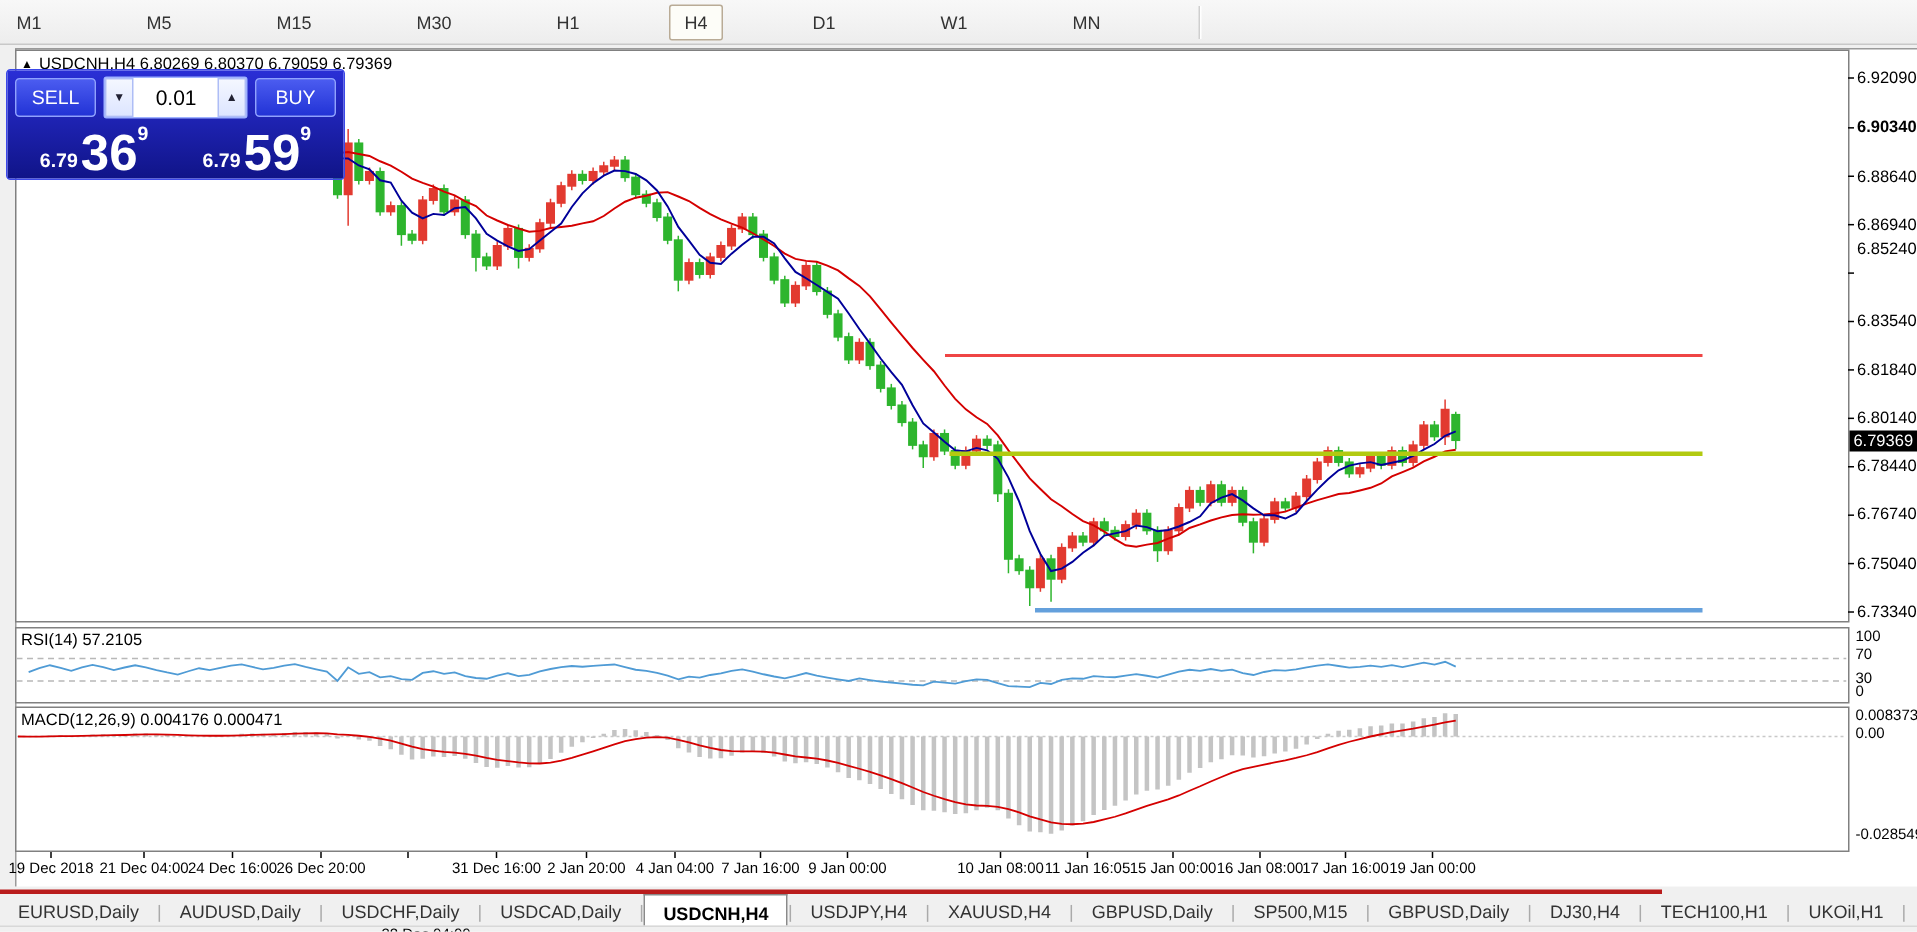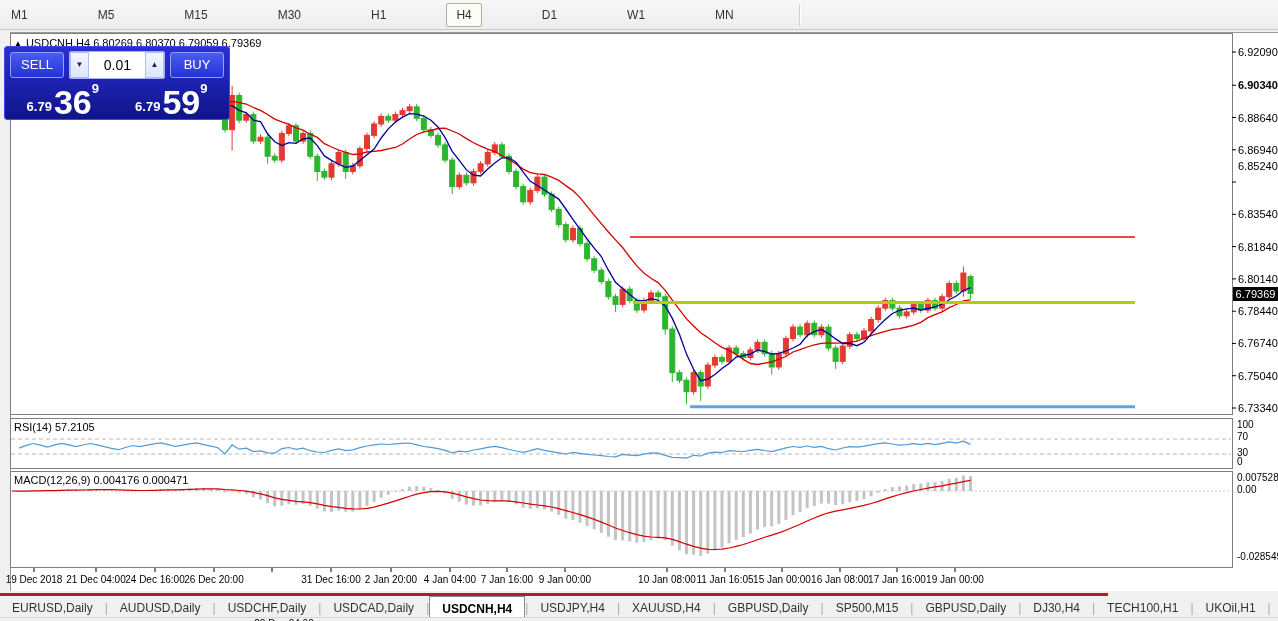--- a/index.html
+++ b/index.html
@@ -598,21 +598,21 @@
 <div class="axis-label" style="top: 240.617px;">6.81840</div>
 <div class="axis-label" style="top: 272.895px;">6.80140</div>
 <div class="axis-label" style="top: 305.173px;">6.78440</div>
 <div class="axis-label" style="top: 337.45px;">6.76740</div>
 <div class="axis-label" style="top: 369.728px;">6.75040</div>
 <div class="axis-label" style="top: 402.006px;">6.73340</div>
 <div class="ind-label" style="top: 419px;">100</div>
 <div class="ind-label" style="top: 431px;">70</div>
 <div class="ind-label" style="top: 447px;">30</div>
 <div class="ind-label" style="top: 456px;">0</div>
-<div class="ind-label" style="top: 472px;">0.007528</div>
+<div class="ind-label" style="top: 472px;">0.008373</div>
 <div class="ind-label" style="top: 484px;">0.00</div>
 <div class="ind-label" style="top: 551px;">-0.028549</div>
 <div class="time-label" style="left: 34px;">19 Dec 2018</div>
 <div class="time-label" style="left: 96px;">21 Dec 04:00</div>
 <div class="time-label" style="left: 155px;">24 Dec 16:00</div>
 <div class="time-label" style="left: 214px;">26 Dec 20:00</div>
 <div class="time-label" style="left: 284px; margin-top: 44px;">28 Dec 04:00</div>
 <div class="time-label" style="left: 331px;">31 Dec 16:00</div>
 <div class="time-label" style="left: 391px;">2 Jan 20:00</div>
 <div class="time-label" style="left: 450px;">4 Jan 04:00</div>

